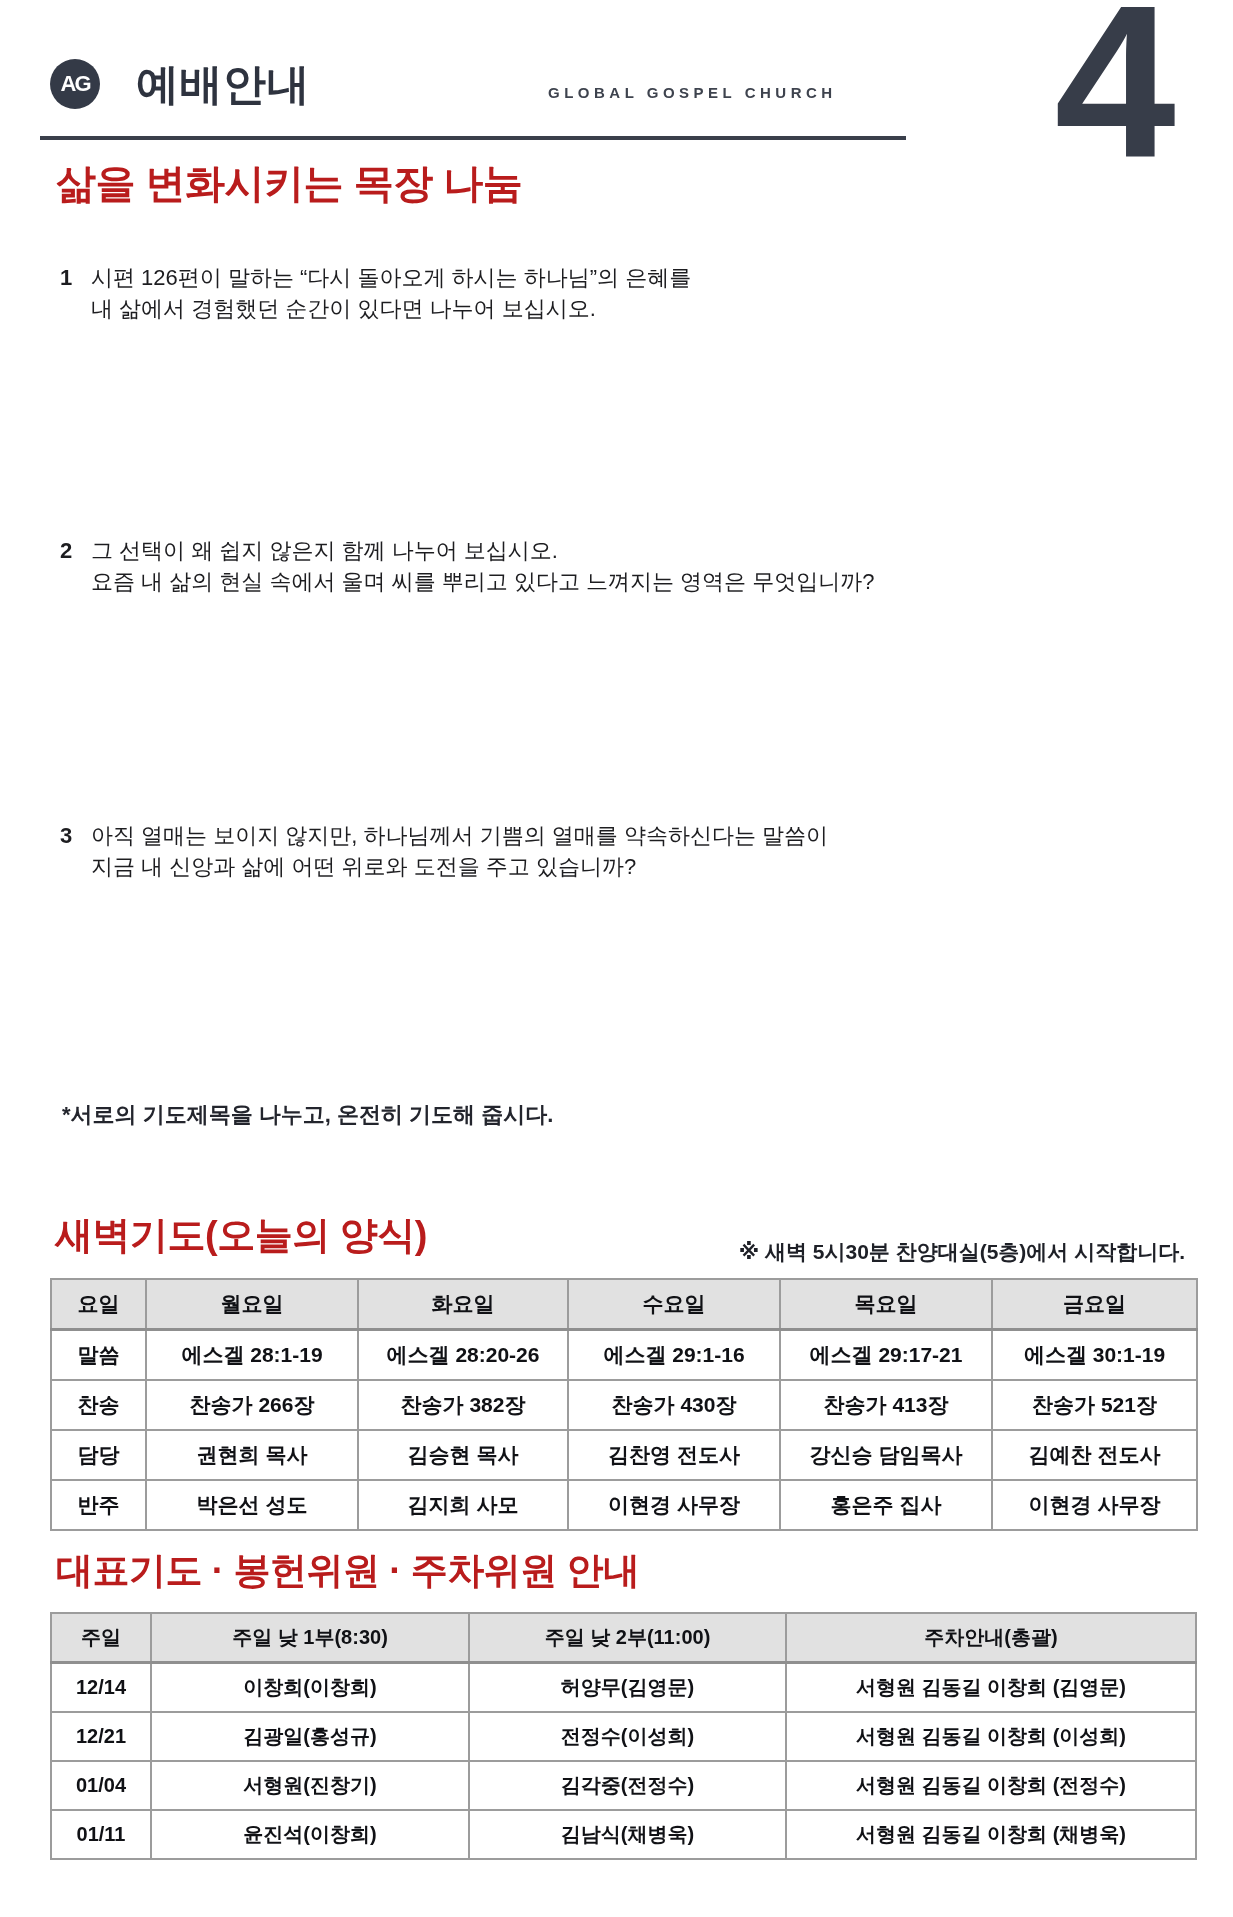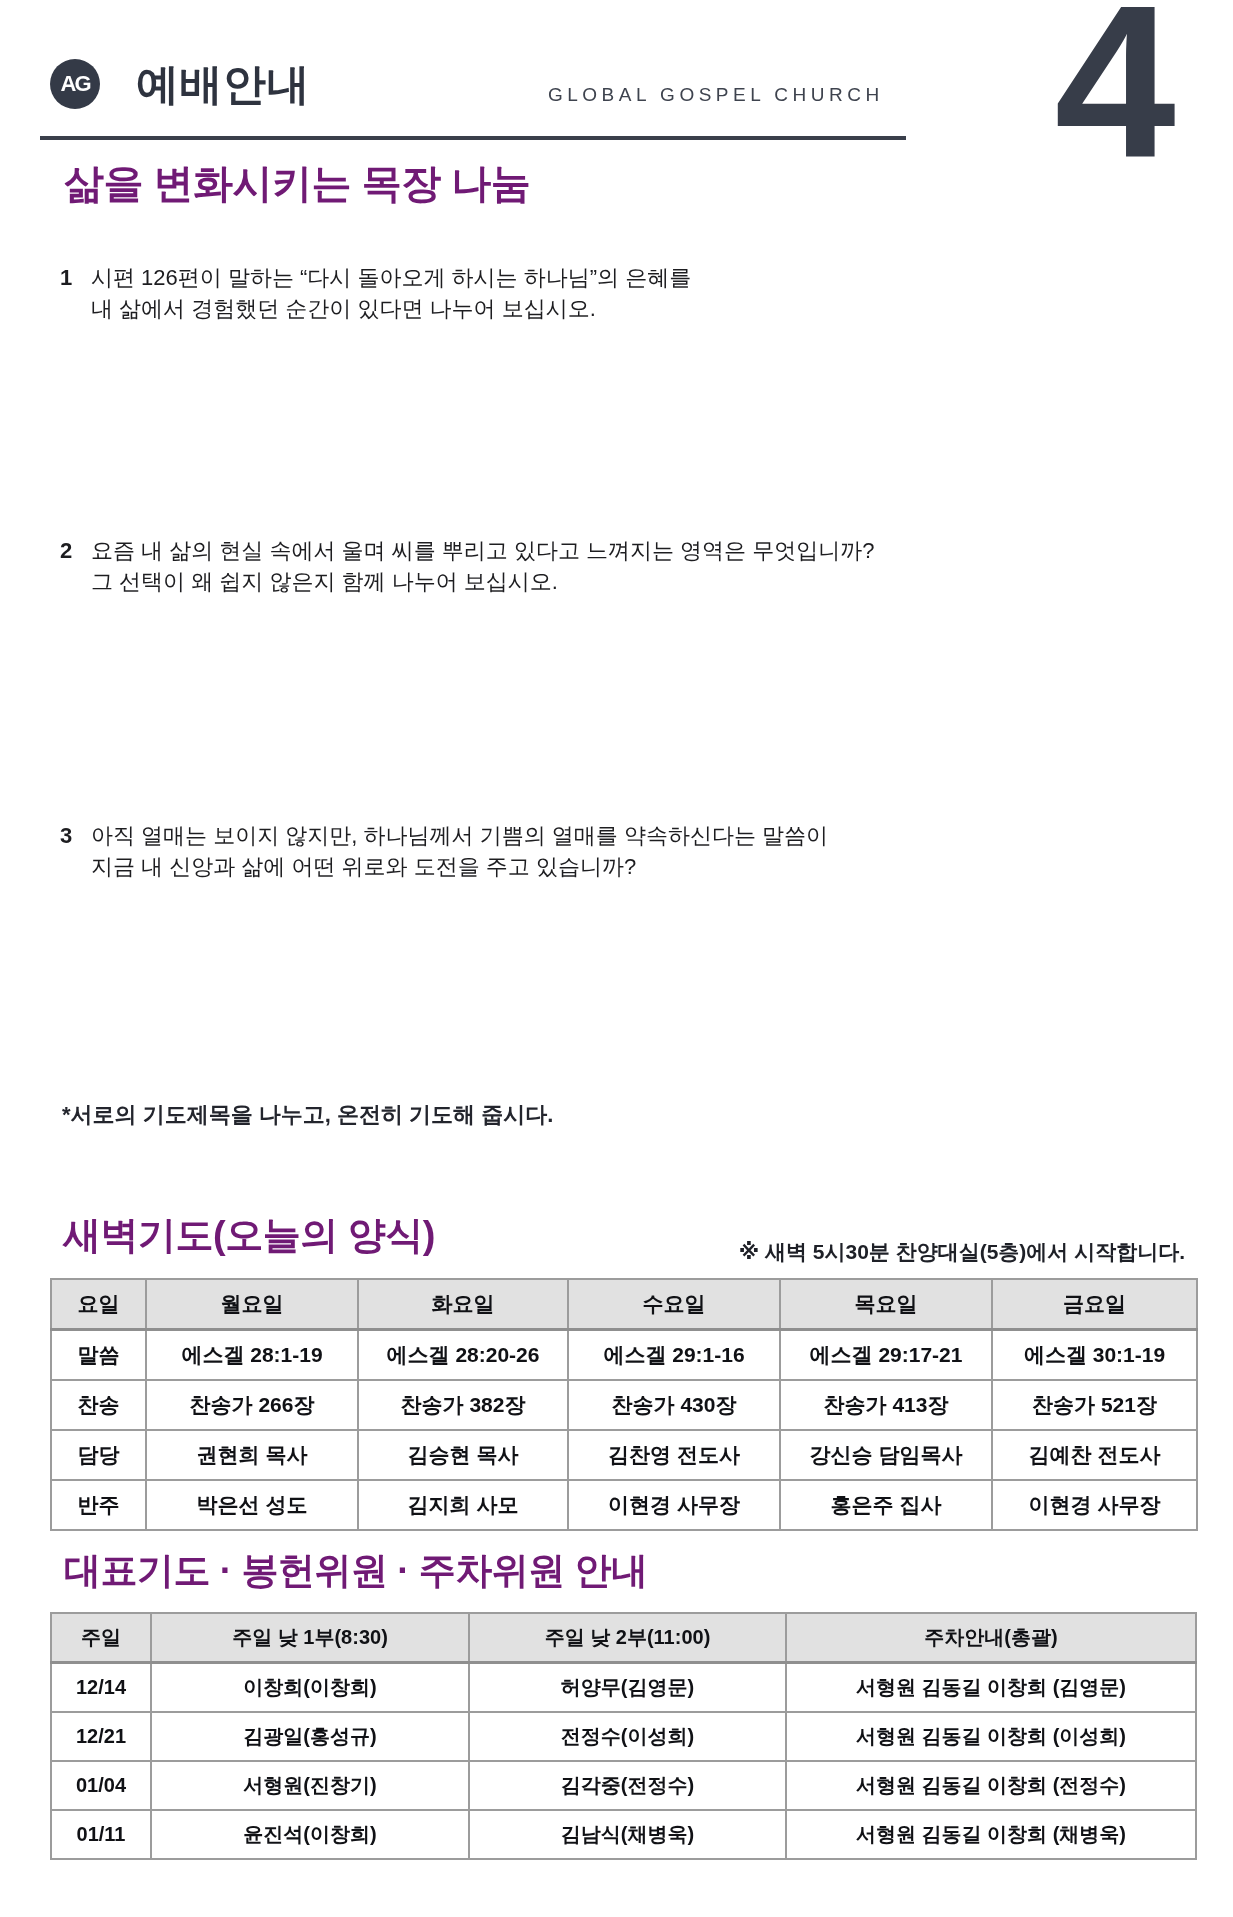--- a/index.html
+++ b/index.html
@@ -5,26 +5,26 @@
   * { margin:0; padding:0; box-sizing:border-box; }
   html,body { background:#ffffff; }
   body { font-family:"Liberation Sans","DejaVu Sans",sans-serif; }
   .page { position:relative; width:1233px; height:1917px; background:#ffffff; color:#20242e; overflow:hidden;border-radius:27px; }
 
   
   .logo { position:absolute; left:50px; top:59px; width:50px; height:50px; border-radius:50%;
           background:#343a47; color:#ffffff; display:flex; align-items:center; justify-content:center;
           font-weight:700; font-size:22px; letter-spacing:-2px; }
   .masthead-title { position:absolute; left:112px; top:56px; font-size:43px; font-weight:800; color:#2e333f; letter-spacing:0.5px;margin-left:24px; }
-  .church-name { position:absolute; left:548px; top:84px; font-size:19px; letter-spacing:4.5px; color:#3e434e; font-weight:400; }
+  .church-name { position:absolute; left:548px; top:84px; font-size:15px; letter-spacing:4.5px; color:#3e434e; font-weight:700; }
   .page-number { position:absolute; left:1015px; top:-28px; width:200px; text-align:center;
                  font-size:218px; font-weight:800; color:#373d49; line-height:1; }
   .masthead-rule { position:absolute; left:40px; top:136px; width:866px; height:4px; background:#3a3f4b; }
 
-  .section-title { position:absolute; font-weight:800; color:#701a75; letter-spacing:-0.5px;margin-left:8px; }
+  .section-title { position:absolute; font-weight:800; color:#b91c1c; letter-spacing:-0.5px; }
   #sharing-title { left:56px; top:156px; font-size:40px; }
 
   .question { position:absolute; left:60px; display:flex; gap:15px; font-size:22px; line-height:31px; color:#1d1d20; }
   .q-num { font-weight:800; min-width:16px; }
   .prayer-note { position:absolute; left:62px; top:1100px; font-size:22px; font-weight:700; color:#23252d; }
 
   #dawn-title { left:55px; top:1210px; font-size:38px; }
   .dawn-note { position:absolute; right:48px; top:1238px; font-size:21px; font-weight:600; color:#1e2027; }
 
   table { position:absolute; border-collapse:collapse; table-layout:fixed; background:#ffffff; border:2px solid #6f6f6f; }
@@ -58,22 +58,22 @@
     <span class="q-num">1</span>
     <div>
       <div>시편 126편이 말하는 “다시 돌아오게 하시는 하나님”의 은혜를</div>
       <div>내 삶에서 경험했던 순간이 있다면 나누어 보십시오.</div>
     </div>
   </div>
 
   <div class="question" style="top:535px">
     <span class="q-num">2</span>
     <div>
+      <div>그 선택이 왜 쉽지 않은지 함께 나누어 보십시오.</div>
       <div>요즘 내 삶의 현실 속에서 울며 씨를 뿌리고 있다고 느껴지는 영역은 무엇입니까?</div>
-      <div>그 선택이 왜 쉽지 않은지 함께 나누어 보십시오.</div>
     </div>
   </div>
 
   <div class="question" style="top:820px">
     <span class="q-num">3</span>
     <div>
       <div>아직 열매는 보이지 않지만, 하나님께서 기쁨의 열매를 약속하신다는 말씀이</div>
       <div>지금 내 신앙과 삶에 어떤 위로와 도전을 주고 있습니까?</div>
     </div>
   </div>

